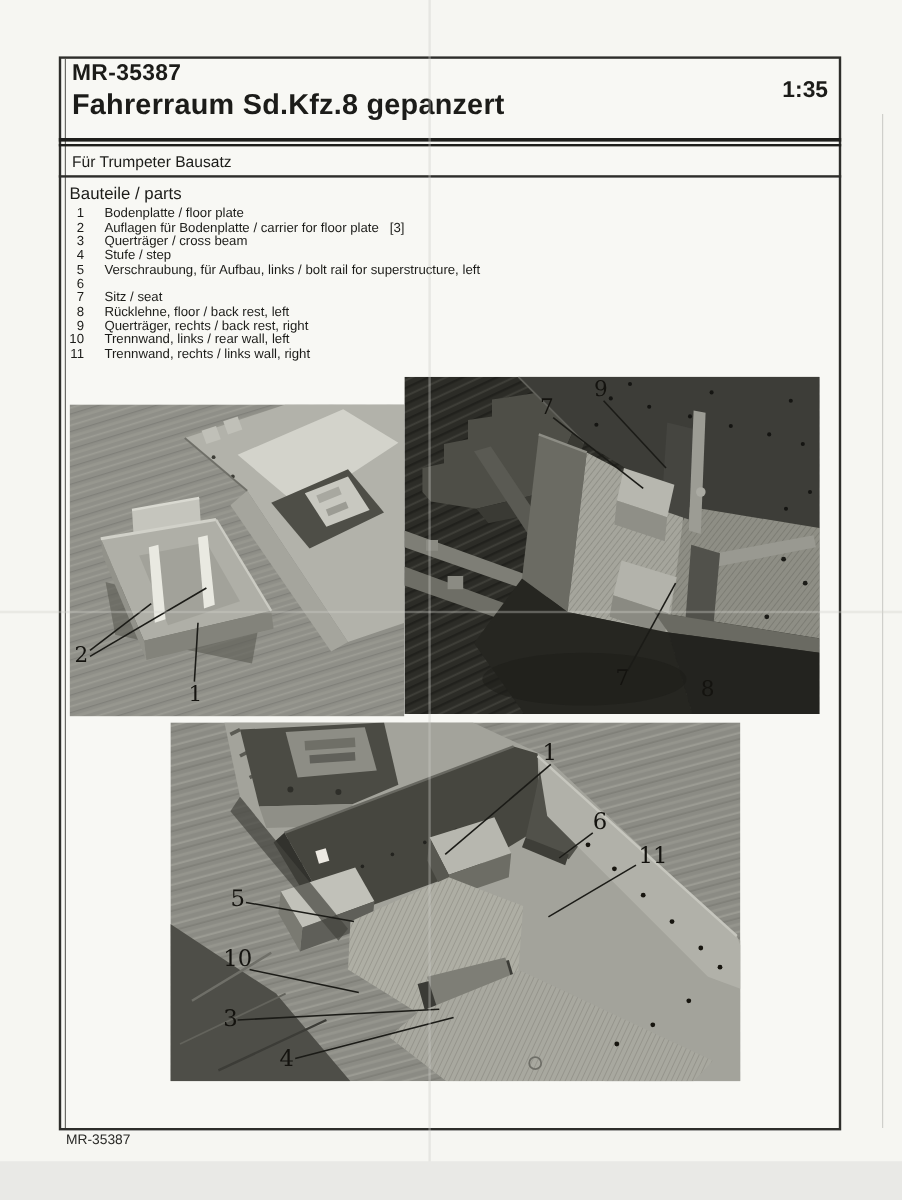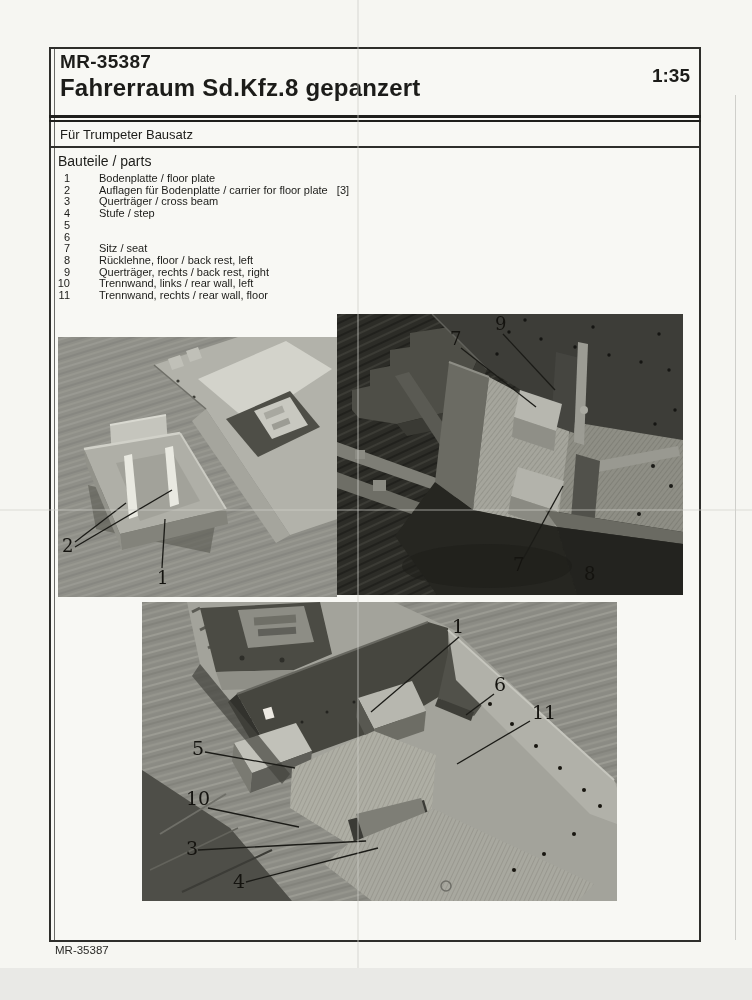--- a/index.html
+++ b/index.html
@@ -20,21 +20,21 @@
   .title{ left:60px; top:74px; font-size:24px; font-weight:700; letter-spacing:.2px; }
   .rule{ left:49px; width:652px; background:#1f1f1c; }
   .rule-a{ top:115px; height:3px; }
   .rule-b{ top:120px; height:2px; }
   .rule-c{ top:146px; height:2px; background:#2e2e2b; }
   .subtitle{ left:60px; top:127px; font-size:13px; }
   .parts-heading{ left:58px; top:153px; font-size:14px; }
   .parts-list{ left:52px; top:173px; width:640px; font-size:11px; line-height:11.7px; }
   .prow{ display:flex; }
   .pnum{ width:18px; text-align:right; flex:none; }
-  .pname{ margin-left:29px; white-space:pre; }
+  .pname{ margin-left:17px; white-space:pre; }
   .photo{ line-height:0; z-index:1; }
   .photo1{ left:58px; top:337px; }
   .photo2{ left:337px; top:314px; }
   .photo3{ left:142px; top:602px; }
   .co{ font-family:"DejaVu Serif", serif; fill:#14130f; }
   .lead{ stroke:#1b1b17; stroke-width:1.3; }
   .footer-code{ left:55px; top:944px; font-size:11.5px; color:#2a2a27; }
   .vcrease{ left:357px; top:0; width:2px; height:1000px; background:rgba(205,205,200,.38); z-index:5; }
   .hcrease{ left:0; top:509px; width:752px; height:2px; background:rgba(208,208,202,.35); z-index:5; }
   .edge-line{ left:735px; top:95px; width:1px; height:845px; background:rgba(150,150,145,.4); }
@@ -71,20 +71,21 @@
     <div class="prow">
         <span class="pnum">3</span>
         <span class="pname">Querträger / cross beam</span>
       </div>
     <div class="prow">
         <span class="pnum">4</span>
         <span class="pname">Stufe / step</span>
       </div>
     <div class="prow">
         <span class="pnum">5</span>
+        <span class="pname">Verschraubung, für Aufbau, links / bolt rail for superstructure, left</span>
       </div>
     <div class="prow">
         <span class="pnum">6</span>
       </div>
     <div class="prow">
         <span class="pnum">7</span>
         <span class="pname">Sitz / seat</span>
       </div>
     <div class="prow">
         <span class="pnum">8</span>
@@ -93,21 +94,21 @@
     <div class="prow">
         <span class="pnum">9</span>
         <span class="pname">Querträger, rechts / back rest, right</span>
       </div>
     <div class="prow">
         <span class="pnum">10</span>
         <span class="pname">Trennwand, links / rear wall, left</span>
       </div>
     <div class="prow">
         <span class="pnum">11</span>
-        <span class="pname">Trennwand, rechts / rear wall, floor</span>
+        <span class="pname">Trennwand, rechts / links wall, right</span>
       </div>
   </div>
 
   <div class="abs photo photo1">
   <svg width="279" height="260" viewBox="0 0 279 260">
     <defs>
       <pattern id="wg1" width="90" height="14" patternUnits="userSpaceOnUse" patternTransform="rotate(-17)">
         <rect width="90" height="14" fill="#8f8f88"></rect>
         <line x1="0" y1="3" x2="90" y2="3" stroke="#9d9d95" stroke-width="1.6"></line>
         <line x1="0" y1="8" x2="90" y2="8" stroke="#80807a" stroke-width="1"></line>

